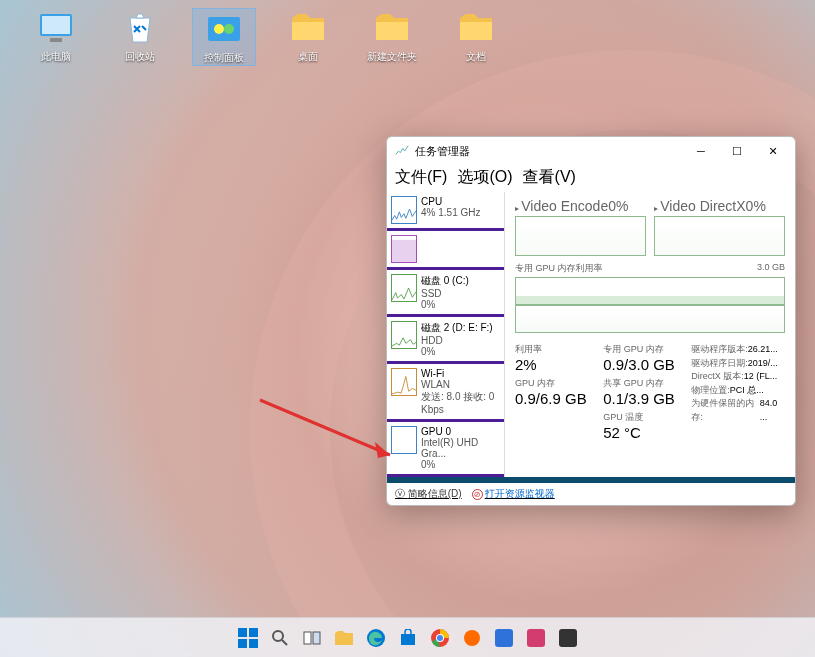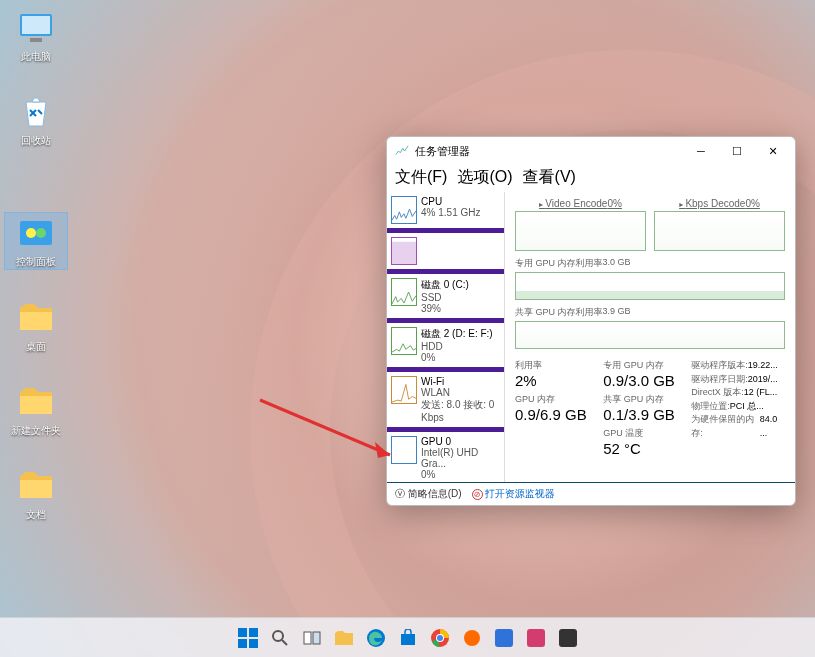--- a/index.html
+++ b/index.html
@@ -15,21 +15,21 @@
   content: ""; position: absolute; width: 900px; height: 900px; left: 100px; top: -100px;
   background: radial-gradient(circle at 50% 50%, rgba(245,200,190,0.9), rgba(200,150,140,0.7) 40%, transparent 70%);
   border-radius: 50%;
 }
 .wallpaper::after {
   content: ""; position: absolute; width: 600px; height: 600px; left: 250px; top: 50px;
   border: 80px solid rgba(230,180,170,0.3); border-radius: 50%;
 }
 
 
-.desktop-icons { position: absolute; top: 8px; left: 4px; display: flex; flex-direction: column; gap: 28px; }
+.desktop-icons { position: absolute; top: 8px; left: 24px; display: flex; gap: 20px; }
 .desktop-icon { width: 64px; display: flex; flex-direction: column; align-items: center; gap: 2px; cursor: pointer; }
 .desktop-icon .ico { width: 40px; height: 40px; display: flex; align-items: center; justify-content: center; }
 .desktop-icon .lbl { font-size: 10px; color: #fff; text-shadow: 0 1px 2px rgba(0,0,0,0.8); text-align: center; }
 
 
 .tm-window {
   position: absolute; left: 386px; top: 136px; width: 410px; height: 370px;
   background: #fff; border: 1px solid #bbb; border-radius: 6px;
   box-shadow: 0 8px 32px rgba(0,0,0,0.3);
   display: flex; flex-direction: column; font-size: 11px;
@@ -46,45 +46,45 @@
 .tm-tabs { display: flex; border-bottom: 1px solid #ccc; padding: 0 4px; gap: 2px; }
 .tm-tab { padding: 4px 8px; font-size: 11px; cursor: pointer; border: 1px solid transparent; }
 .tm-tab.active { border: 1px solid #ccc; border-bottom: 1px solid #fff; margin-bottom: -1px; background: #fff; }
 
 .tm-body { flex: 1; display: flex; overflow: hidden; }
 
 
 .tm-sidebar { width: 118px; border-right: 1px solid #ddd; overflow-y: auto; position: relative; }
 .tm-sidebar::-webkit-scrollbar { width: 10px; }
 .tm-sidebar::-webkit-scrollbar-thumb { background: #ccc; }
-.sb-item { display: flex; padding: 4px 4px; gap: 4px; border-bottom: 5px solid #4c1d95; cursor: pointer; }
+.sb-item { display: flex; padding: 4px 4px; gap: 4px; border-bottom: 3px solid #4c1d95; cursor: pointer; }
 .sb-item.selected { background: #d6e8f7; }
 .sb-chart { width: 26px; height: 28px; border: 1px solid; flex-shrink: 0; position: relative; overflow: hidden; }
 .sb-chart svg { width: 100%; height: 100%; }
 .sb-text { display: flex; flex-direction: column; overflow: hidden; flex: 1; }
 .sb-title { font-size: 10px; white-space: nowrap; overflow: hidden; text-overflow: ellipsis; }
 .sb-sub { font-size: 10px; color: #555; white-space: nowrap; overflow: hidden; text-overflow: ellipsis; }
 
 
 .tm-detail { flex: 1; padding: 6px 10px 4px; overflow: auto; display: flex; flex-direction: column; }
 .graph-row { display: flex; gap: 8px; }
 .graph-box { flex: 1; }
-.graph-head { display: flex; justify-content: center; font-size: 10px; color: #666; margin-bottom: 2px; text-decoration: underline; }
+.graph-head { display: flex; justify-content: flex-start; font-size: 14px; color: #666; margin-bottom: 2px; }
 .graph-head .gtitle::before { content: "▸ "; font-size: 8px; }
 .graph { height: 40px; border: 1px solid #8fb98f; background: linear-gradient(#fff, #f7fbf7); }
 .graph.tall { height: 28px; }
-.graph-label { font-size: 9px; color: #666; margin: 6px 0 2px; display: flex; }
+.graph-label { font-size: 9px; color: #666; margin: 6px 0 2px; display: flex; justify-content: space-between; }
 
 .stat-grid { display: grid; grid-template-columns: 1fr 1fr 1.2fr; gap: 4px 10px; margin-top: 10px; font-size: 10px; }
 .stat-block .slabel { font-size: 9px; color: #666; }
 .stat-block .sval { font-size: 15px; }
 .kv-row { display: flex; font-size: 9px; line-height: 1.5; }
 .kv-row .k { color: #666; }
 
-.tm-footer { border-top: 1px solid #0c4a6e; padding: 4px 8px; display: flex; align-items: center; gap: 10px; font-size: 10px; }
+.tm-footer { border-top: 6px solid #0c4a6e; padding: 4px 8px; display: flex; align-items: center; gap: 10px; font-size: 10px; text-decoration: underline; }
 .tm-footer .collapse { cursor: pointer; color: #333; }
 .tm-footer .link { color: #0066cc; cursor: pointer; }
 .tm-footer .link .no { display: inline-block; width: 11px; height: 11px; border: 1px solid #cc3333; color: #cc3333; border-radius: 50%; font-size: 8px; text-align: center; line-height: 10px; margin-right: 2px; }
 
 
 .arrow { position: absolute; left: 250px; top: 390px; pointer-events: none; }
 
 
 .taskbar {
   position: absolute; bottom: 0; left: 0; right: 0; height: 40px;
@@ -113,21 +113,21 @@
   <div class="desktop-icon">
     <div class="ico">
         <svg viewBox="0 0 40 40">
           <path d="M10 10h20l-3 24H13z" fill="#fff" stroke="#8cb8d8"></path>
           <path d="M18 6h4l2 4h-8z" fill="#fff" stroke="#8cb8d8"></path>
           <path d="M14 18l6 6m0-6l-6 6M22 18l4 4" stroke="#0078d4" stroke-width="2" fill="none"></path>
         </svg>
       </div>
     <div class="lbl">回收站</div>
   </div>
-  <div class="desktop-icon" style="background:rgba(120,180,230,0.4);border:1px solid rgba(120,180,230,0.8);margin-top:36px;">
+  <div class="desktop-icon" style="background:rgba(120,180,230,0.4);border:1px solid rgba(120,180,230,0.8);">
     <div class="ico">
         <svg viewBox="0 0 40 40">
           <rect x="4" y="8" width="32" height="24" rx="2" fill="#3aa0e8"></rect>
           <circle cx="15" cy="20" r="5" fill="#fff249"></circle>
           <circle cx="25" cy="20" r="5" fill="#6cd46c"></circle>
         </svg>
       </div>
     <div class="lbl">控制面板</div>
   </div>
   <div class="desktop-icon">
@@ -196,21 +196,21 @@
               <rect x="0" y="4" width="26" height="24" fill="#e8d0ef"></rect>
             </svg></div>
       </div>
       <div class="sb-item">
         <div class="sb-chart" style="border-color:#5aa050"><svg viewBox="0 0 26 28">
               <path d="M0 27l4-8 2 6 4-4 3 5 5-12 4 10 4-6" stroke="#5aa050" fill="none"></path>
             </svg></div>
         <div class="sb-text">
             <div class="sb-title">磁盘 0 (C:)</div>
             <div class="sb-sub" style="white-space:pre-line">SSD
-39%</div>
+0%</div>
           </div>
       </div>
       <div class="sb-item">
         <div class="sb-chart" style="border-color:#5aa050"><svg viewBox="0 0 26 28">
               <path d="M0 26l5-3 3 2 4-8 3 6 5-4 3 5 3-2" stroke="#5aa050" fill="none"></path>
             </svg></div>
         <div class="sb-text">
             <div class="sb-title">磁盘 2 (D: E: F:)</div>
             <div class="sb-sub" style="white-space:pre-line">HDD
 0%</div>
@@ -250,52 +250,48 @@
       <div class="graph-row">
         <div class="graph-box">
           <div class="graph-head">
               <span class="gtitle">Video Encode</span>
               <span>0%</span>
             </div>
           <div class="graph"></div>
         </div>
         <div class="graph-box">
           <div class="graph-head">
-              <span class="gtitle">Kbps Decode</span>
+              <span class="gtitle">Video DirectX</span>
               <span>0%</span>
             </div>
           <div class="graph"></div>
         </div>
       </div>
 
       <div class="graph-label">
           <span>专用 GPU 内存利用率</span>
           <span>3.0 GB</span>
         </div>
       <div class="graph tall" style="background:linear-gradient(to top, #d9ecd9 30%, #fff 30%)"></div>
 
-      <div class="graph-label">
-          <span>共享 GPU 内存利用率</span>
-          <span>3.9 GB</span>
-        </div>
       <div class="graph tall"></div>
 
       <div class="stat-grid">
         <div class="stat-block">
           <div class="slabel">利用率</div>
           <div class="sval">2%</div>
         </div>
         <div class="stat-block">
           <div class="slabel">专用 GPU 内存</div>
           <div class="sval">0.9/3.0 GB</div>
         </div>
         <div class="stat-block" style="grid-row:span 3">
           <div class="kv-row">
               <span class="k">驱动程序版本:</span>
-              <span>19.22...</span>
+              <span>26.21...</span>
             </div>
           <div class="kv-row">
               <span class="k">驱动程序日期:</span>
               <span>2019/...</span>
             </div>
           <div class="kv-row">
               <span class="k">DirectX 版本:</span>
               <span>12 (FL...</span>
             </div>
           <div class="kv-row">

